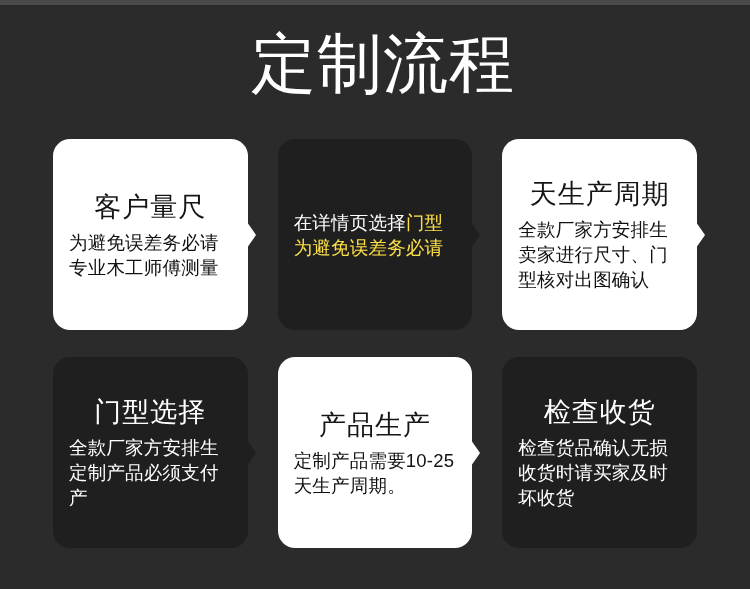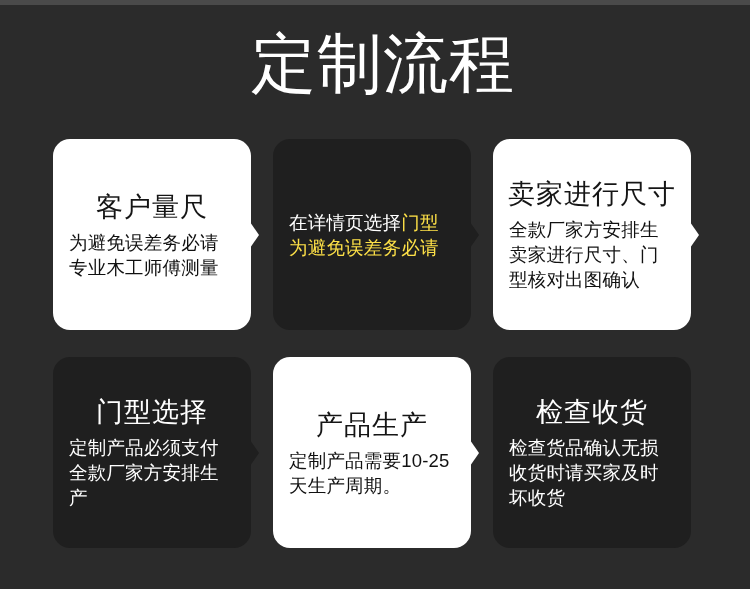--- a/index.html
+++ b/index.html
@@ -42,21 +42,21 @@
   }
   .grid {
     position: absolute;
     top: 139px;
     left: 53px;
     width: 644px;
   }
   .row {
     display: flex;
     flex-direction: row;
-    gap: 22px;
+    gap: 30px;
   }
   .row + .row {
     margin-top: 27px;
   }
   .card {
     position: relative;
     width: 198px;
     height: 191px;
     border-radius: 17px;
     box-sizing: border-box;
@@ -137,38 +137,38 @@
 
       <div class="card dark">
         <div class="card-desc">
           <div><span>在详情页选择</span><span class="hl">门型</span></div>
           <div class="hl">为避免误差务必请</div>
         </div>
         <div class="arrow"></div>
       </div>
 
       <div class="card light">
-        <div class="card-title">卖家进行尺寸</div>
+        <div class="card-title">天生产周期</div>
         <div class="card-desc">
           <div>全款厂家方安排生</div>
           <div>卖家进行尺寸、门</div>
           <div>型核对出图确认</div>
         </div>
         <div class="arrow"></div>
       </div>
 
     </div>
 
     <div class="row">
 
       <div class="card dark">
         <div class="card-title">门型选择</div>
         <div class="card-desc">
+          <div>全款厂家方安排生</div>
           <div>定制产品必须支付</div>
-          <div>全款厂家方安排生</div>
           <div>产</div>
         </div>
         <div class="arrow"></div>
       </div>
 
       <div class="card light">
         <div class="card-title">产品生产</div>
         <div class="card-desc">
           <div>定制产品需要10-25</div>
           <div>天生产周期。</div>

